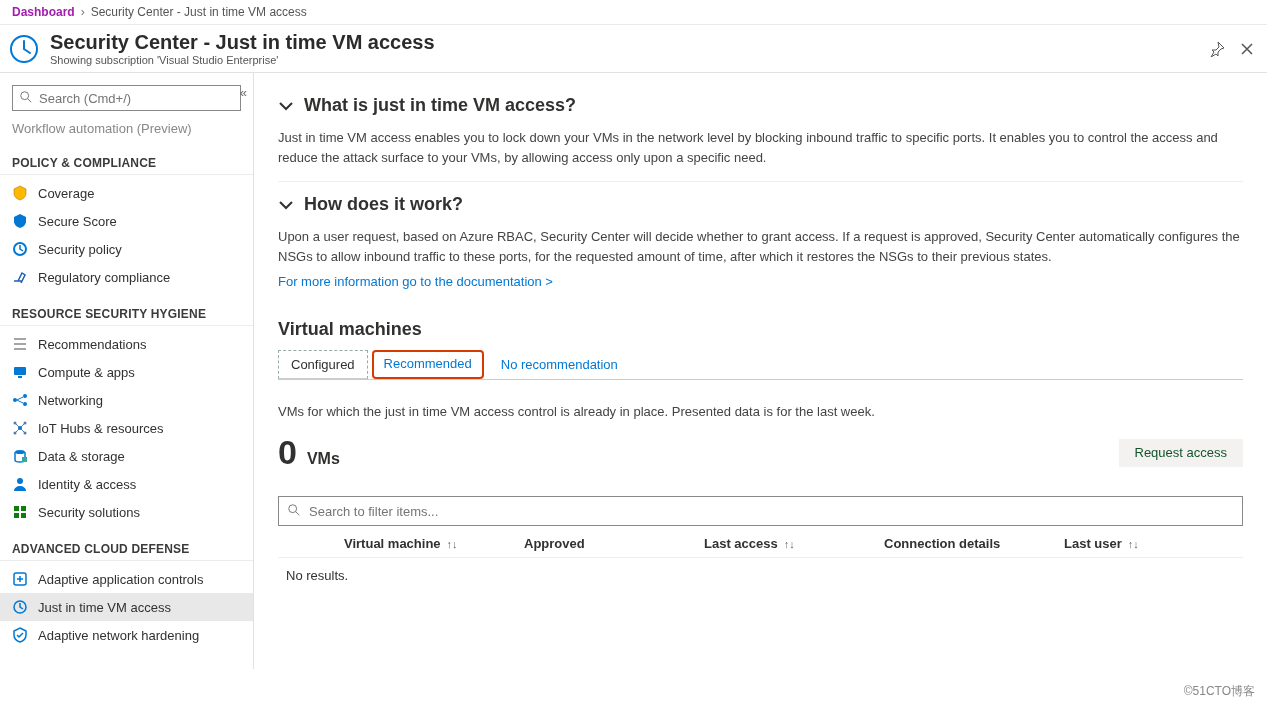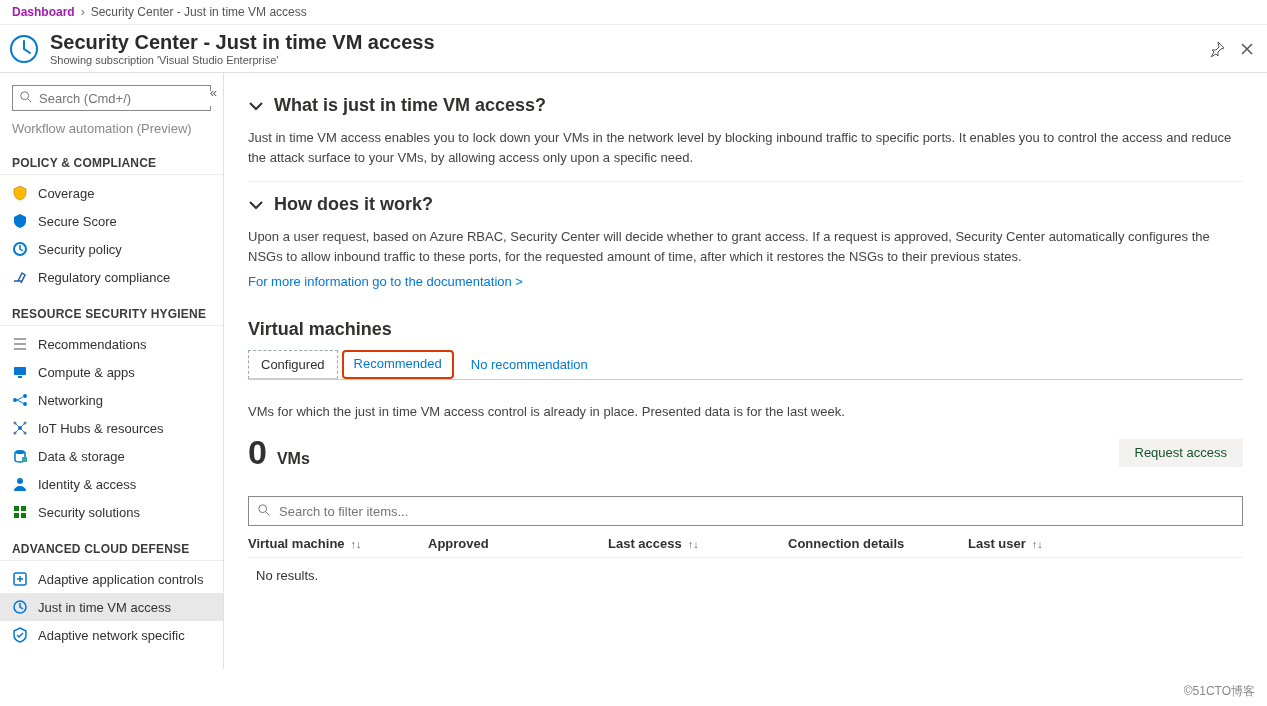--- a/index.html
+++ b/index.html
@@ -14,21 +14,21 @@
   
   .titlebar { display: flex; align-items: center; padding: 6px 12px 6px 8px; border-bottom: 1px solid #e1e1e1; }
   .title-icon { width: 32px; height: 32px; margin-right: 10px; flex: 0 0 auto; }
   .title-text h1 { font-size: 20px; font-weight: 600; color: #2b2b2b; }
   .title-text .sub { font-size: 11px; color: #555; }
   .title-actions { margin-left: auto; display: flex; gap: 14px; color: #555; }
   .title-actions .ic { width: 16px; height: 16px; cursor: pointer; }
 
   
   .main { display: flex; }
-  .sidebar { width: 224px; border-right: 1px solid #e1e1e1; padding: 8px 0 20px 0; position: relative; }
+  .sidebar { width: 254px; border-right: 1px solid #e1e1e1; padding: 8px 0 20px 0; position: relative; }
   .content { flex: 1; padding: 16px 24px 40px 24px; }
 
   
   .searchbox { margin: 4px 12px 6px 12px; display: flex; align-items: center; border: 1px solid #8a8886; height: 26px; padding: 0 6px; }
   .searchbox svg { width: 14px; height: 14px; color: #666; }
   .searchbox input { border: none; outline: none; flex: 1; margin-left: 6px; font-size: 13px; }
   .collapse-chevron { position: absolute; top: 12px; right: 6px; color: #666; cursor: pointer; font-size: 13px;}
   .cut-item { padding: 4px 12px; color: #888; font-size: 13px; overflow: hidden; white-space: nowrap; }
 
   .side-group-title { font-size: 12px; font-weight: 700; color: #3b3b3b; padding: 16px 12px 4px 12px; border-bottom: 1px solid #ececec; margin-bottom: 4px; letter-spacing: .2px;}
@@ -55,21 +55,21 @@
   .count-num { font-size: 34px; font-weight: 700; }
   .count-label { font-size: 16px; font-weight: 600; }
   .request-btn { margin-left: auto; background: #f3f2f1; color: #14532d; border: none; padding: 6px 16px; font-size: 13px; cursor: not-allowed; height: 28px; align-self:center;}
 
   
   .filterbox { display: flex; align-items: center; border: 1px solid #8a8886; height: 30px; padding: 0 8px; margin-bottom: 4px; }
   .filterbox svg { width: 14px; height: 14px; color: #666; }
   .filterbox input { border: none; outline: none; flex: 1; margin-left: 8px; font-size: 13px; }
   .thead { display: flex; border-bottom: 1px solid #eee; padding: 6px 0; font-size: 13px; font-weight: 600; color: #323130; }
   .th { display: flex; align-items: center; gap: 6px; }
-  .th.vm { width: 180px; }
+  .th.vm { margin-left: 66px; width: 180px; }
   .th.app { width: 180px; }
   .th.la { width: 180px; }
   .th.cd { width: 180px; }
   .th.lu { width: 140px; }
   .sort { color: #666; font-size: 11px; }
   .noresults { padding: 10px 8px; font-size: 13px; color: #323130; }
 
   .watermark { position: fixed; right: 12px; bottom: 6px; color: #888; font-size: 12px; }
 </style>
 </head>
@@ -218,21 +218,21 @@
             <circle cx="8" cy="8" r="6" fill="none" stroke="#0078d4" stroke-width="1.5"></circle>
             <path d="M8 4v4l3 2" stroke="#0078d4" stroke-width="1.5" fill="none"></path>
           </svg></span>
         <span>Just in time VM access</span>
       </div>
     <div class="side-item">
         <span class="sicon"><svg viewBox="0 0 16 16">
             <path d="M8 1l6 3v4c0 4-3 6-6 7-3-1-6-3-6-7V4z" fill="none" stroke="#0078d4" stroke-width="1.5"></path>
             <path d="M5 8l2 2 4-4" fill="none" stroke="#0078d4" stroke-width="1.5"></path>
           </svg></span>
-        <span>Adaptive network specific</span>
+        <span>Adaptive network hardening</span>
       </div>
   </div>
 
   <div class="content">
     <div class="expander">
       <span class="chev"><svg viewBox="0 0 16 16">
             <path d="M2 5l6 6 6-6" fill="none" stroke="#323130" stroke-width="2"></path>
           </svg></span>
       <span>What is just in time VM access?</span>
     </div>

